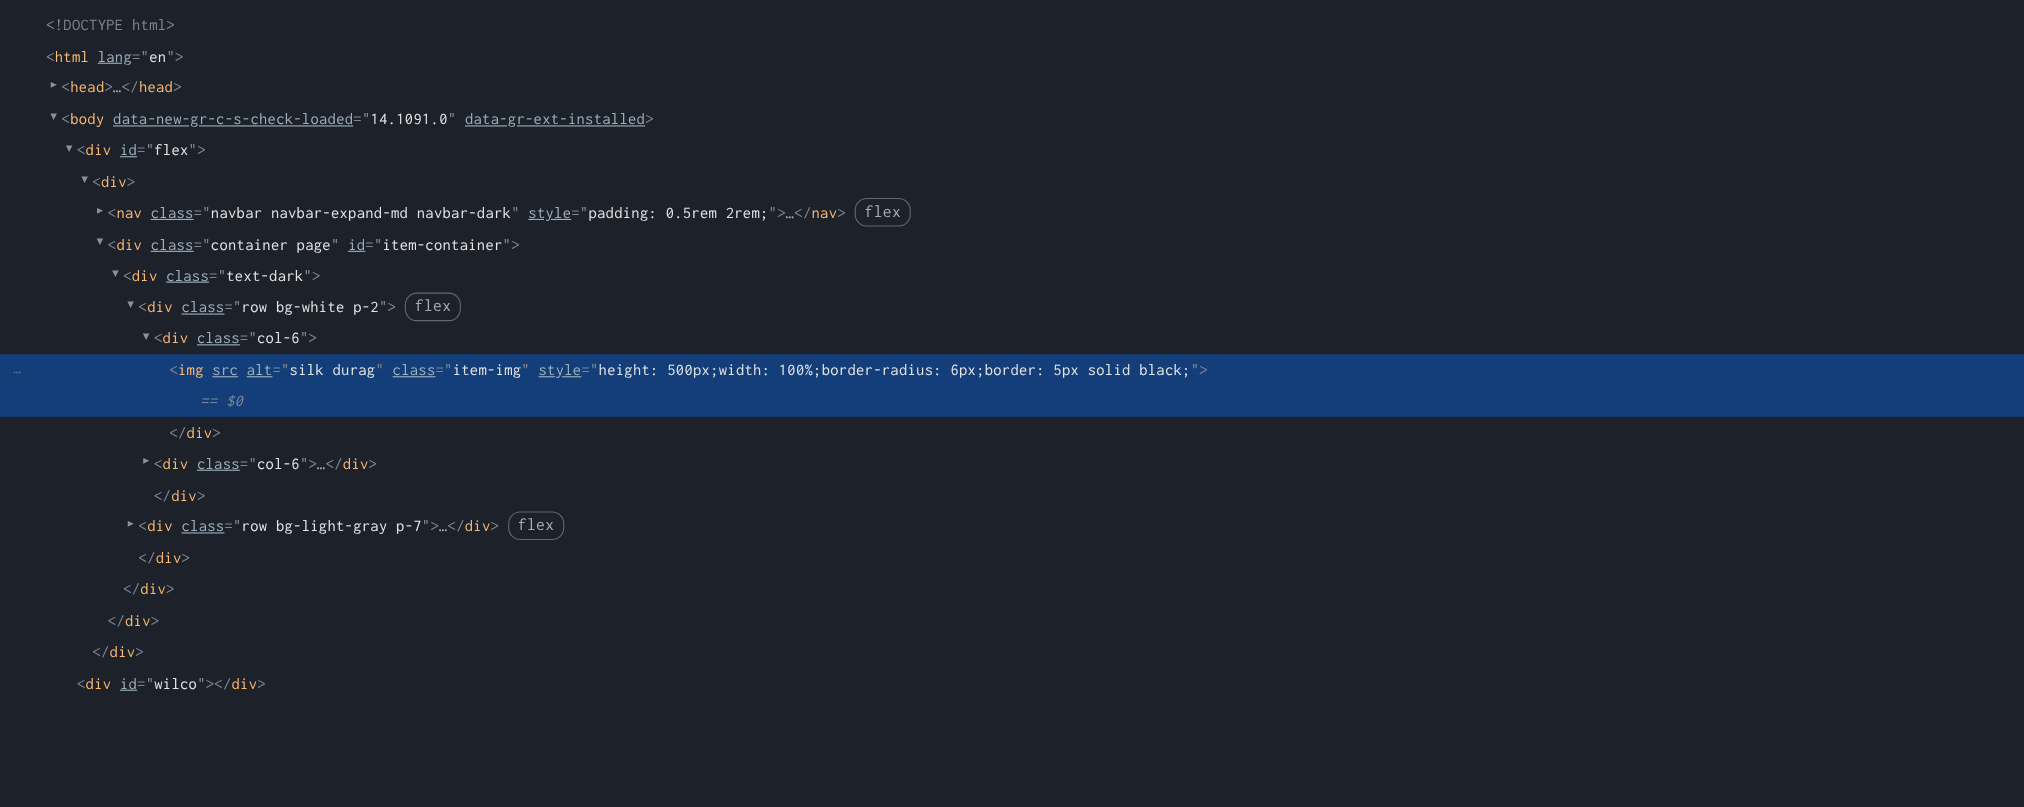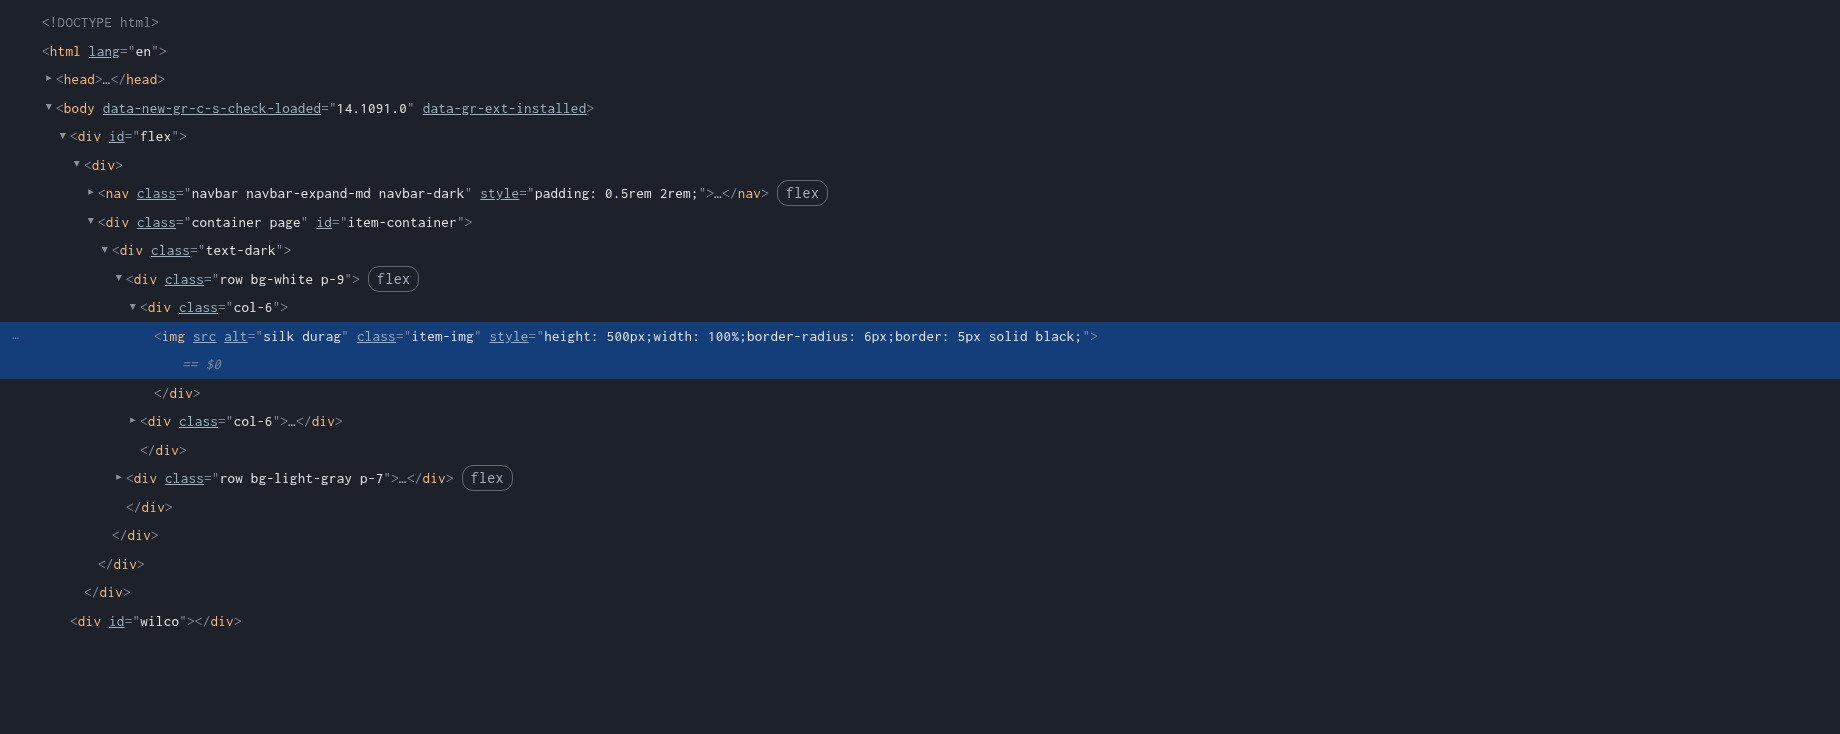--- a/index.html
+++ b/index.html
@@ -145,21 +145,21 @@
     <span class="gutter"></span>
     <span class="indent" style="width:70px"></span>
       <span class="toggle">▼</span>
       <span class="content"><span class="punct">&lt;</span><span class="tag">div</span><span> </span><span class="attr-name">class</span><span class="punct">="</span><span class="attr-value">text-dark</span><span class="punct">"&gt;</span></span>
   </div>
 
   <div class="line">
     <span class="gutter"></span>
     <span class="indent" style="width:84px"></span>
       <span class="toggle">▼</span>
-      <span class="content"><span class="punct">&lt;</span><span class="tag">div</span><span> </span><span class="attr-name">class</span><span class="punct">="</span><span class="attr-value">row bg-white p-9</span><span class="punct">"&gt;</span></span>
+      <span class="content"><span class="punct">&lt;</span><span class="tag">div</span><span> </span><span class="attr-name">class</span><span class="punct">="</span><span class="attr-value">row bg-white p-2</span><span class="punct">"&gt;</span></span>
     <span class="badge">flex</span>
   </div>
 
   <div class="line">
     <span class="gutter"></span>
     <span class="indent" style="width:98px"></span>
       <span class="toggle">▼</span>
       <span class="content"><span class="punct">&lt;</span><span class="tag">div</span><span> </span><span class="attr-name">class</span><span class="punct">="</span><span class="attr-value">col-6</span><span class="punct">"&gt;</span></span>
   </div>
 

